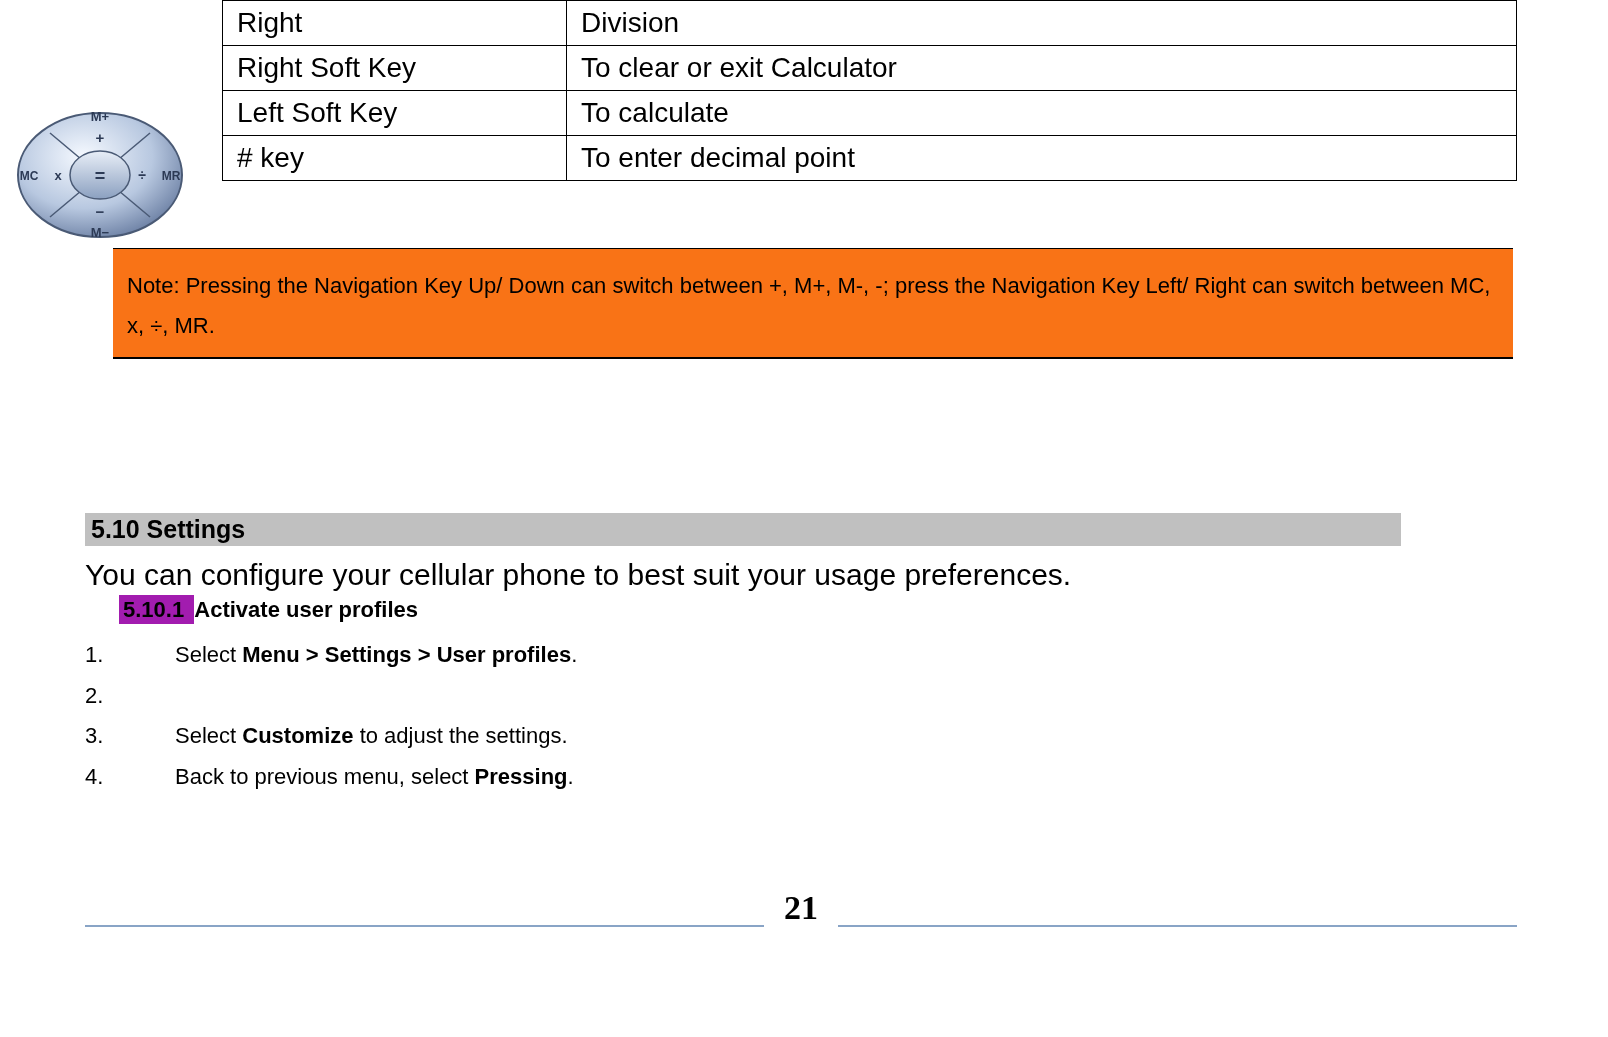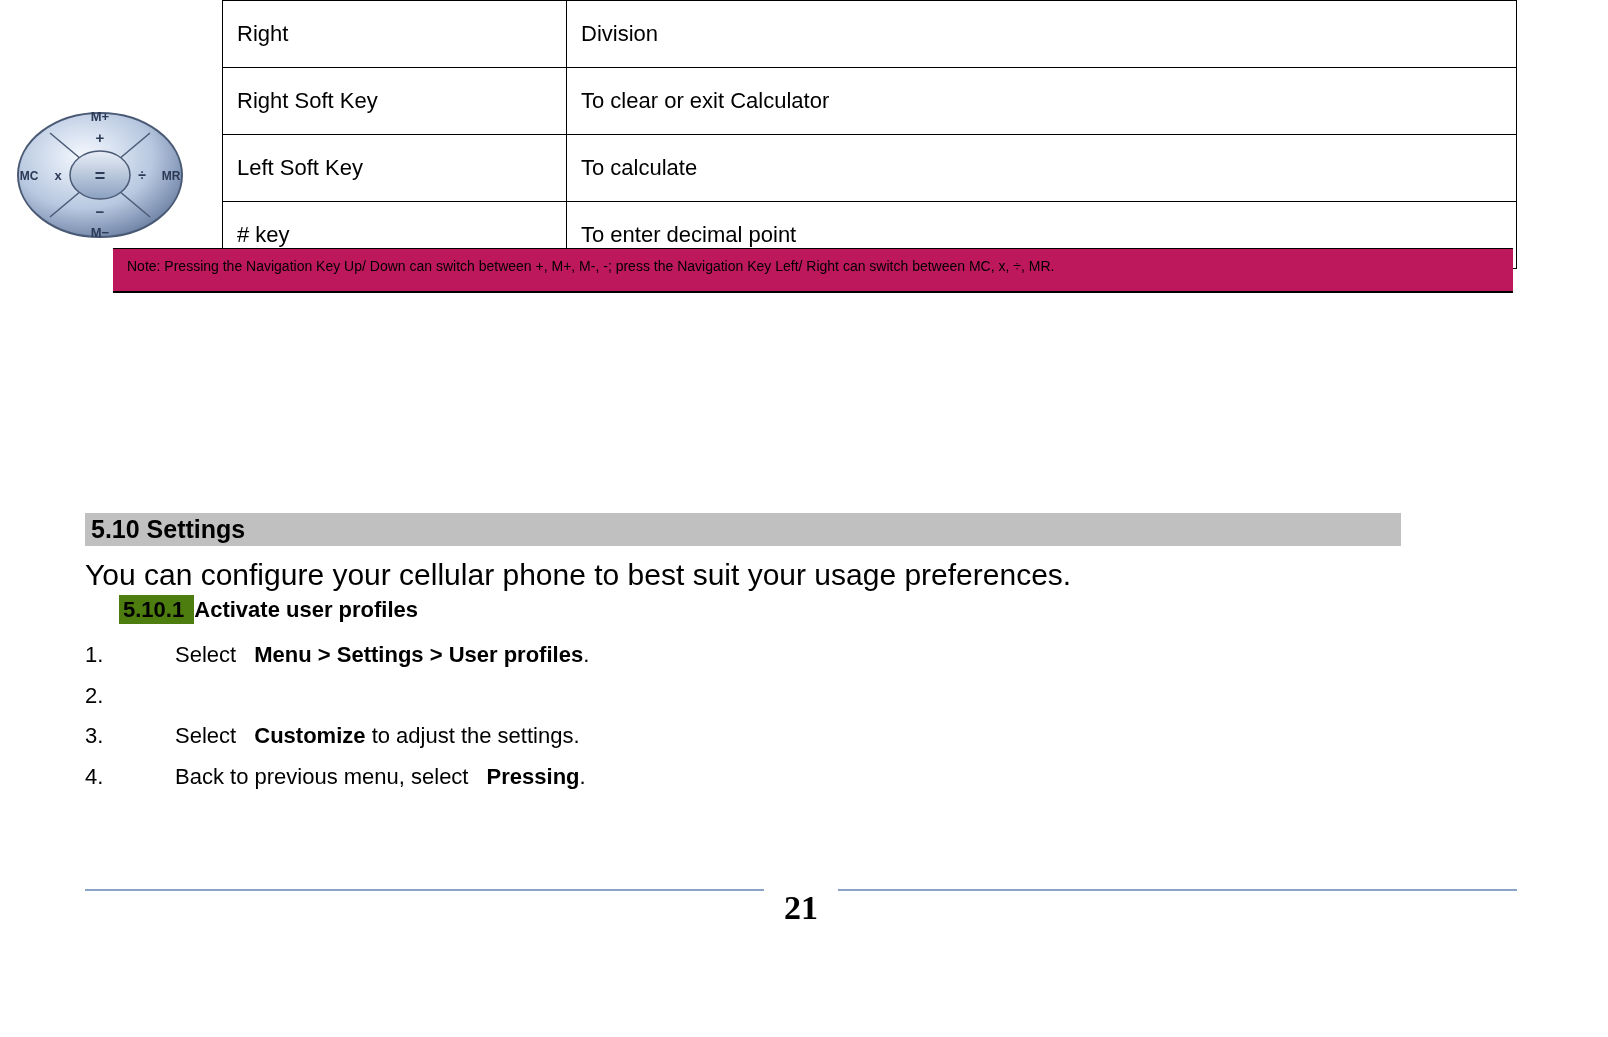--- a/index.html
+++ b/index.html
@@ -30,35 +30,35 @@
       left: 222px;
       top: 0;
       width: 1295px;
     }
     table {
       border-collapse: collapse;
       width: 100%;
     }
     td {
       border: 1.5px solid #000;
-      padding: 20px 14px;
-      font-size: 22px;
+      padding: 6px 14px;
+      font-size: 28px;
       height: 44px;
     }
     td:first-child { width: 344px; }
     .note-box {
       position: absolute;
       left: 113px;
       top: 248px;
       width: 1400px;
-      background: #be185d;
+      background: #f97316;
       border-top: 1px solid #000;
       border-bottom: 2px solid #000;
-      padding: 5px 14px 12px 14px;
-      font-size: 14px;
+      padding: 17px 14px 12px 14px;
+      font-size: 22px;
       line-height: 1.8;
     }
     .heading-510 {
       position: absolute;
       left: 85px;
       top: 513px;
       width: 1316px;
       background: #c0c0c0;
       font-weight: bold;
       font-size: 25px;
@@ -71,42 +71,42 @@
       font-size: 30px;
     }
     .sub-5101-row {
       position: absolute;
       left: 119px;
       top: 597px;
       font-size: 22px;
       font-weight: bold;
     }
     .sub-5101-num {
-      background: #4d7c0f;
+      background: #a21caf;
       padding: 2px 4px;
       font-weight: bold;
     }
     .list-510 {
       position: absolute;
       left: 85px;
       top: 635px;
       font-size: 22px;
       line-height: 1.85;
     }
     .list-row { display: flex; }
     .list-num { width: 90px; }
     .list-text {}
-    .list-text b { font-weight: bold; margin-left: 12px; }
+    .list-text b { font-weight: bold; }
     .footer {
       position: absolute;
       left: 85px;
       bottom: 110px;
       width: 1432px;
       display: flex;
-      align-items: flex-start;
+      align-items: flex-end;
       gap: 20px;
     }
     .footer-line {
       flex: 1;
       height: 2px;
       background: #89a4c6;
     }
     .footer-num {
       font-family: Georgia, 'Times New Roman', serif;
       font-weight: bold;

